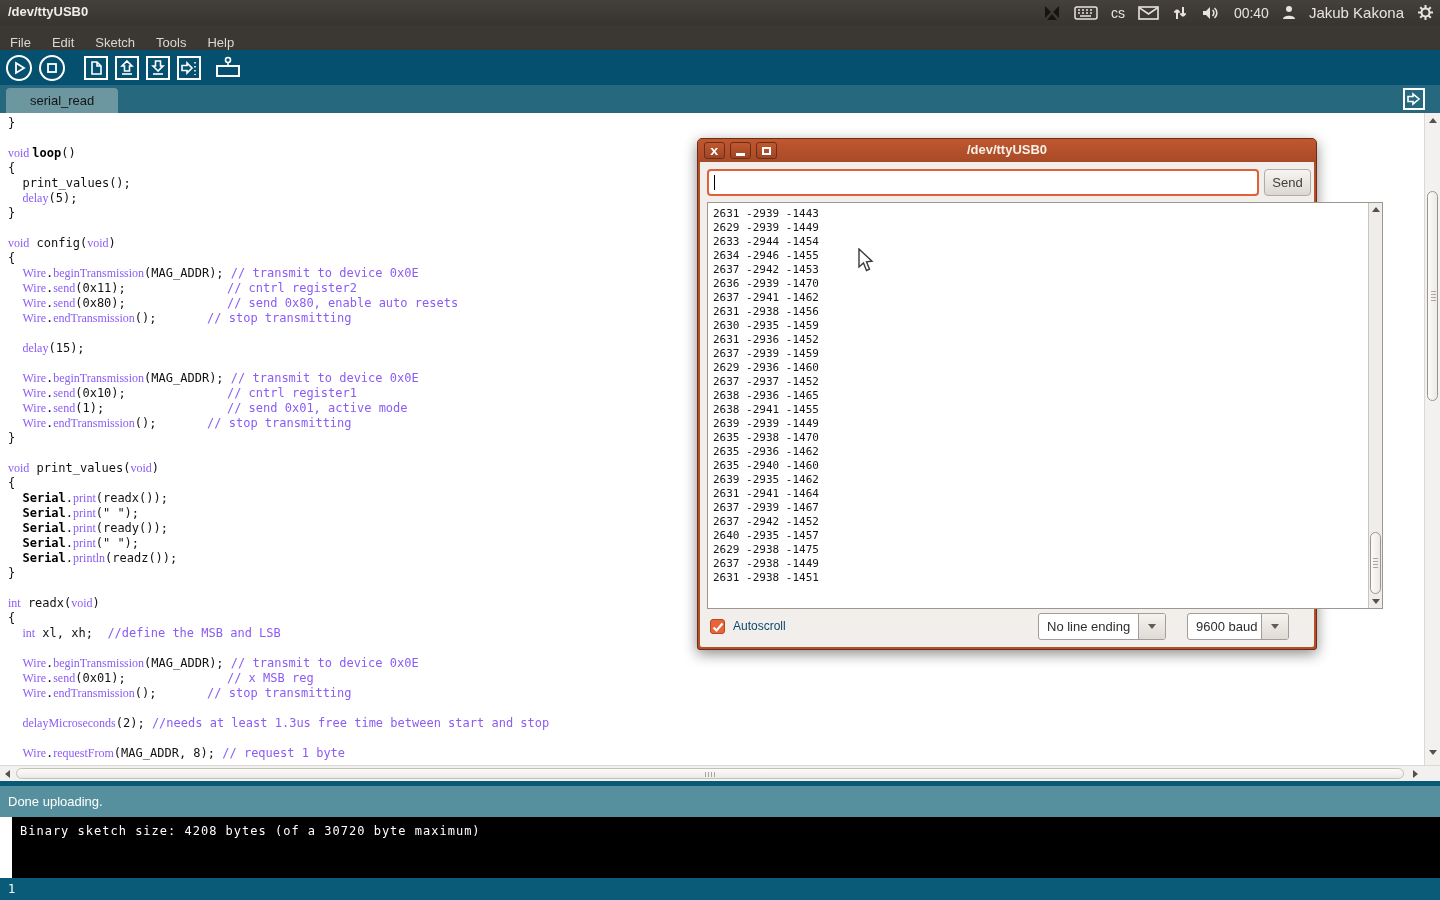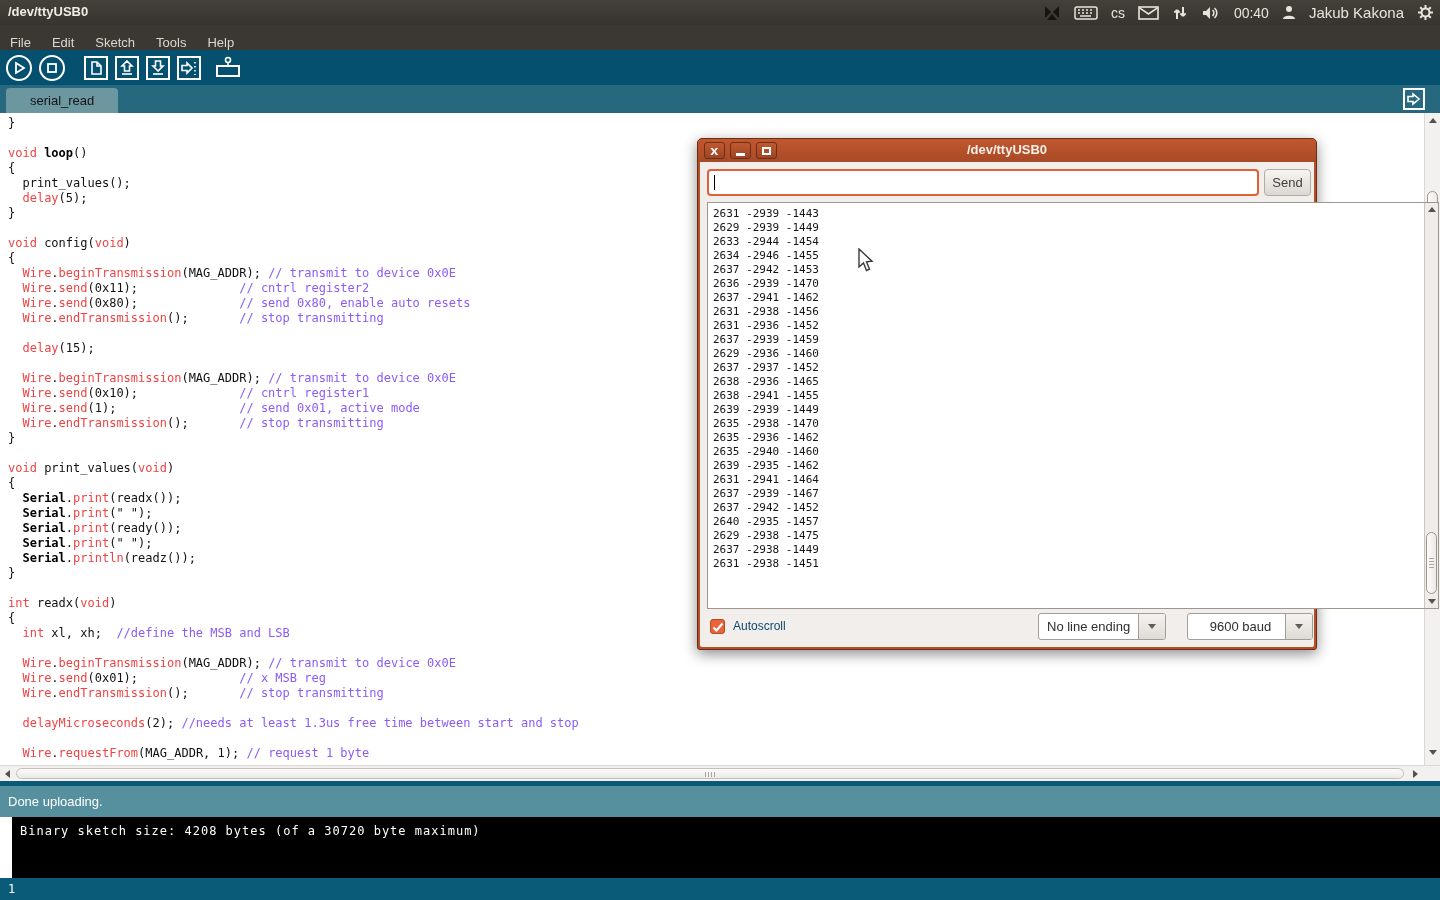--- a/index.html
+++ b/index.html
@@ -32,21 +32,21 @@
   .tab { position:absolute; left:6px; top:3px; height:25px; padding:0 24px; background:#6c96a0;
     border-radius:4px 4px 0 0; display:flex; align-items:center; font-size:13px; color:#141414; }
   .tabstrip-btn { position:absolute; right:15px; top:3px; }
 
   
   .editor { position:absolute; left:0; top:113px; width:1424px; height:652px; background:#fff;
     overflow:hidden; padding:3px 0 0 8px; }
   .code-line { font-family:"DejaVu Sans Mono","Liberation Mono",monospace; font-size:12px;
     line-height:15px; white-space:pre; color:#111; }
   .tok-p { color:#111; }
-  .tok-k { color:#ef4444; }
+  .tok-k { color:#8b5cf6;font-family:Liberation Serif, serif; }
   .tok-b { color:#000000; font-weight:bold; }
   .tok-c { color:#8b5cf6; }
 
   
   .vscroll { position:absolute; left:1424px; top:113px; width:16px; height:652px;
     background:#f2f1ef; border-left:1px solid #dcd9d4; }
   .vthumb { position:absolute; left:2px; top:78px; width:11px; height:210px;
     background:linear-gradient(90deg,#fcfbfa,#eceae7); border:1px solid #9a958e; border-radius:6px; }
   .grip-v { position:absolute; left:3px; top:50%; margin-top:-5px; width:5px; height:10px;
     background:repeating-linear-gradient(#aaa59e 0 1px,transparent 1px 3px); }
@@ -89,38 +89,38 @@
   .sw-btn .min { width:9px; height:3px; background:#fff; margin-top:7px; }
   .sw-btn .max { width:9px; height:8px; border:2px solid #fff; }
   .sw-body { position:absolute; left:2px; right:2px; top:23px; bottom:2px; background:#f1eeeb;
     border-radius:0 0 2px 2px; }
   .sw-input { position:absolute; left:7px; top:7px; width:552px; height:27px; background:#fff;
     border:2px solid #e0603a; border-radius:4px; }
   .caret { position:absolute; left:5px; top:4px; width:1px; height:15px; background:#000; }
   .sw-send { position:absolute; left:564px; top:7px; width:47px; height:27px;
     background:linear-gradient(#f7f5f2,#dcd7d1); border:1px solid #b3aca4; border-radius:4px;
     font-size:13px; color:#3e3e3e; display:flex; align-items:center; justify-content:center; }
-  .sw-output { position:absolute; left:7px; top:40px; width:732px; height:407px; background:#fff;
+  .sw-output { position:absolute; left:7px; top:40px; width:676px; height:407px; background:#fff;
     border:1px solid #9c9890; overflow:hidden; }
   .sw-output-text { padding:4px 0 0 5px; }
   .serial-line { font-family:"DejaVu Sans Mono","Liberation Mono",monospace; font-size:11px;
     line-height:14px; white-space:pre; color:#141414; }
   .sw-vscroll { position:absolute; right:0; top:0; width:14px; height:405px;
     background:#efedea; border-left:1px solid #c8c4be; }
   .sw-vthumb { position:absolute; left:1px; bottom:14px; width:11px; height:62px;
     background:linear-gradient(90deg,#fcfbfa,#eceae7); border:1px solid #9a958e; border-radius:6px; }
   .sw-bottom { position:absolute; left:0; right:0; bottom:0; height:40px; }
   .checkbox { position:absolute; left:10px; top:12px; width:15px; height:15px;
     background:#e8643a; border:1px solid #b44a20; border-radius:3px; }
   .checkbox svg { display:block; margin:2px 0 0 1px; }
   .cb-label { position:absolute; left:33px; top:12px; font-size:12px; color:#0c4a6e; }
   .dropdown { position:absolute; top:6px; height:27px; background:#fff;
     border:1px solid #a29d96; border-radius:3px; display:flex; }
   .dd-1 { left:338px; width:128px; }
-  .dd-2 { left:487px; width:126px;text-align:center; }
+  .dd-2 { left:487px; width:102px; }
   .dd-text { flex:1; font-size:13px; color:#2e2e2e; padding:5px 0 0 8px; white-space:nowrap; overflow:hidden; }
   .dd-arrow { width:27px; border-left:1px solid #a29d96;
     background:linear-gradient(#f5f3f0,#dfdad4); border-radius:0 2px 2px 0;
     display:flex; align-items:center; justify-content:center; }
   .dd-arrow .tri { width:0; height:0; border-left:4px solid transparent;
     border-right:4px solid transparent; border-top:5px solid #5f5b55; }
 
   
   .cursor { position:absolute; left:858px; top:248px; z-index:50; pointer-events:none; }
 </style>
@@ -286,21 +286,21 @@
     <div class="code-line"><span class="tok-k">int</span><span class="tok-p"> readx(</span><span class="tok-k">void</span><span class="tok-p">)</span></div>
     <div class="code-line"><span class="tok-p">{</span></div>
     <div class="code-line"><span class="tok-p">  </span><span class="tok-k">int</span><span class="tok-p"> xl, xh;  </span><span class="tok-c">//define the MSB and LSB</span></div>
     <div class="code-line">&nbsp;</div>
     <div class="code-line"><span class="tok-p">  </span><span class="tok-k">Wire</span><span class="tok-p">.</span><span class="tok-k">beginTransmission</span><span class="tok-p">(MAG_ADDR); </span><span class="tok-c">// transmit to device 0x0E</span></div>
     <div class="code-line"><span class="tok-p">  </span><span class="tok-k">Wire</span><span class="tok-p">.</span><span class="tok-k">send</span><span class="tok-p">(0x01);              </span><span class="tok-c">// x MSB reg</span></div>
     <div class="code-line"><span class="tok-p">  </span><span class="tok-k">Wire</span><span class="tok-p">.</span><span class="tok-k">endTransmission</span><span class="tok-p">();       </span><span class="tok-c">// stop transmitting</span></div>
     <div class="code-line">&nbsp;</div>
     <div class="code-line"><span class="tok-p">  </span><span class="tok-k">delayMicroseconds</span><span class="tok-p">(2); </span><span class="tok-c">//needs at least 1.3us free time between start and stop</span></div>
     <div class="code-line">&nbsp;</div>
-    <div class="code-line"><span class="tok-p">  </span><span class="tok-k">Wire</span><span class="tok-p">.</span><span class="tok-k">requestFrom</span><span class="tok-p">(MAG_ADDR, 1); </span><span class="tok-c">// request 1 byte</span></div>
+    <div class="code-line"><span class="tok-p">  </span><span class="tok-k">Wire</span><span class="tok-p">.</span><span class="tok-k">requestFrom</span><span class="tok-p">(MAG_ADDR, 8); </span><span class="tok-c">// request 1 byte</span></div>
   </div>
 
 <div class="vscroll">
   <span class="sb-arrow arr-up" style="left:4px; top:5px;"></span>
   <div class="vthumb">
       <span class="grip-v"></span>
     </div>
   <span class="sb-arrow arr-down" style="left:4px; bottom:10px;"></span>
 </div>
 
@@ -348,20 +348,21 @@
     <div class="sw-output">
       <div class="sw-output-text">
           <div class="serial-line">2631 -2939 -1443</div>
           <div class="serial-line">2629 -2939 -1449</div>
           <div class="serial-line">2633 -2944 -1454</div>
           <div class="serial-line">2634 -2946 -1455</div>
           <div class="serial-line">2637 -2942 -1453</div>
           <div class="serial-line">2636 -2939 -1470</div>
           <div class="serial-line">2637 -2941 -1462</div>
           <div class="serial-line">2631 -2938 -1456</div>
+          <div class="serial-line">2630 -2935 -1459</div>
           <div class="serial-line">2631 -2936 -1452</div>
           <div class="serial-line">2637 -2939 -1459</div>
           <div class="serial-line">2629 -2936 -1460</div>
           <div class="serial-line">2637 -2937 -1452</div>
           <div class="serial-line">2638 -2936 -1465</div>
           <div class="serial-line">2638 -2941 -1455</div>
           <div class="serial-line">2639 -2939 -1449</div>
           <div class="serial-line">2635 -2938 -1470</div>
           <div class="serial-line">2635 -2936 -1462</div>
           <div class="serial-line">2635 -2940 -1460</div>

